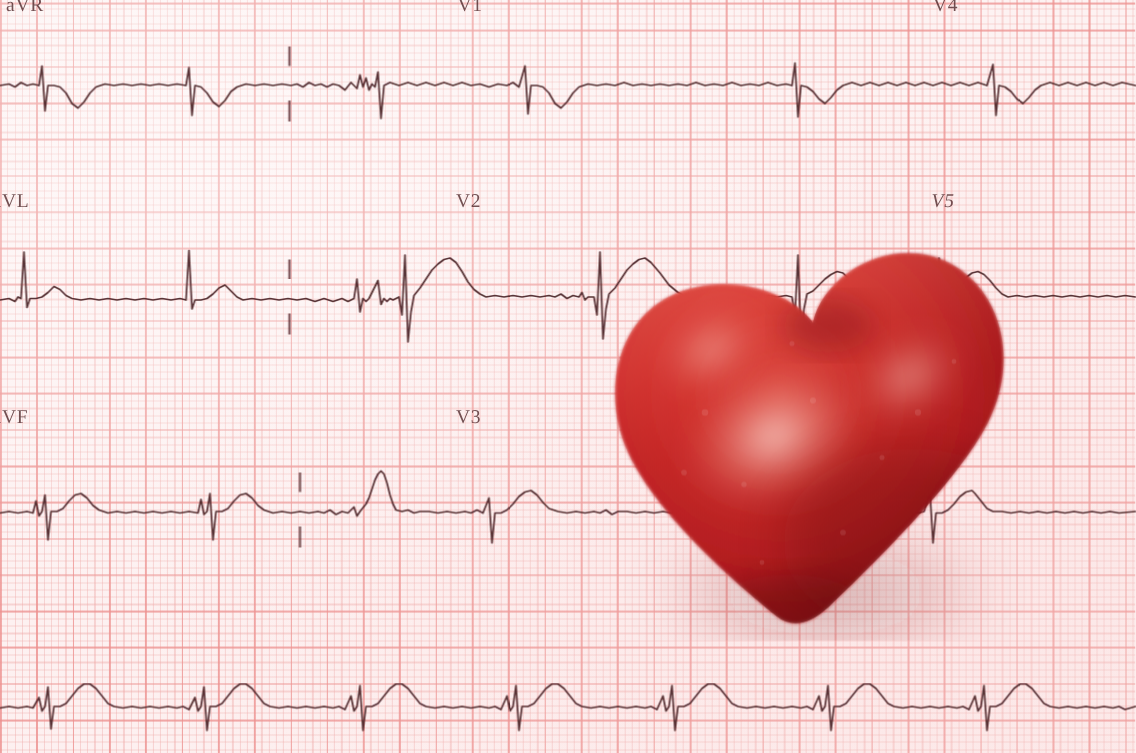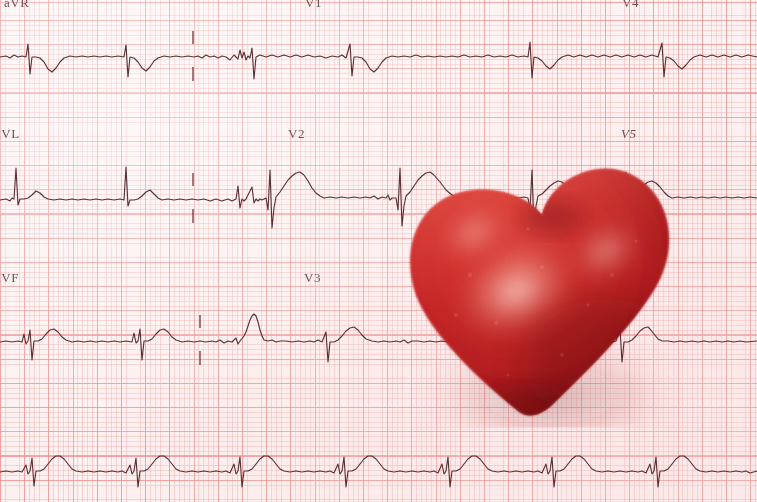--- a/index.html
+++ b/index.html
@@ -231,21 +231,21 @@
       <path class="sep" d="M200,315 L200,328 M200,351 L200,365"></path>
       </g>
     </svg>
   </div>
 
   <div class="lead" style="left:4px;top:-5px;">aVR</div>
   <div class="lead" style="left:305px;top:-5px;">V1</div>
   <div class="lead" style="left:622px;top:-5px;">V4</div>
 
   <div class="lead" style="left:-5px;top:126px;">aVL</div>
-  <div class="lead" style="left:288px;top:126px;text-align:center;">V2</div>
+  <div class="lead" style="left:304px;top:126px;text-align:center;">V2</div>
   <div class="lead" style="left:621px;top:126px;font-style:italic;">V5</div>
 
   <div class="lead" style="left:-5px;top:270px;">aVF</div>
   <div class="lead" style="left:304px;top:270px;font-family:Liberation Serif, serif;">V3</div>
 
   <div class="heart-wrap">
     <svg viewBox="0 0 292 272" aria-hidden="true">
       <defs>
         <radialGradient id="hBody" cx="42%" cy="38%" r="78%">
           <stop offset="0%" stop-color="#e84a41"></stop>

